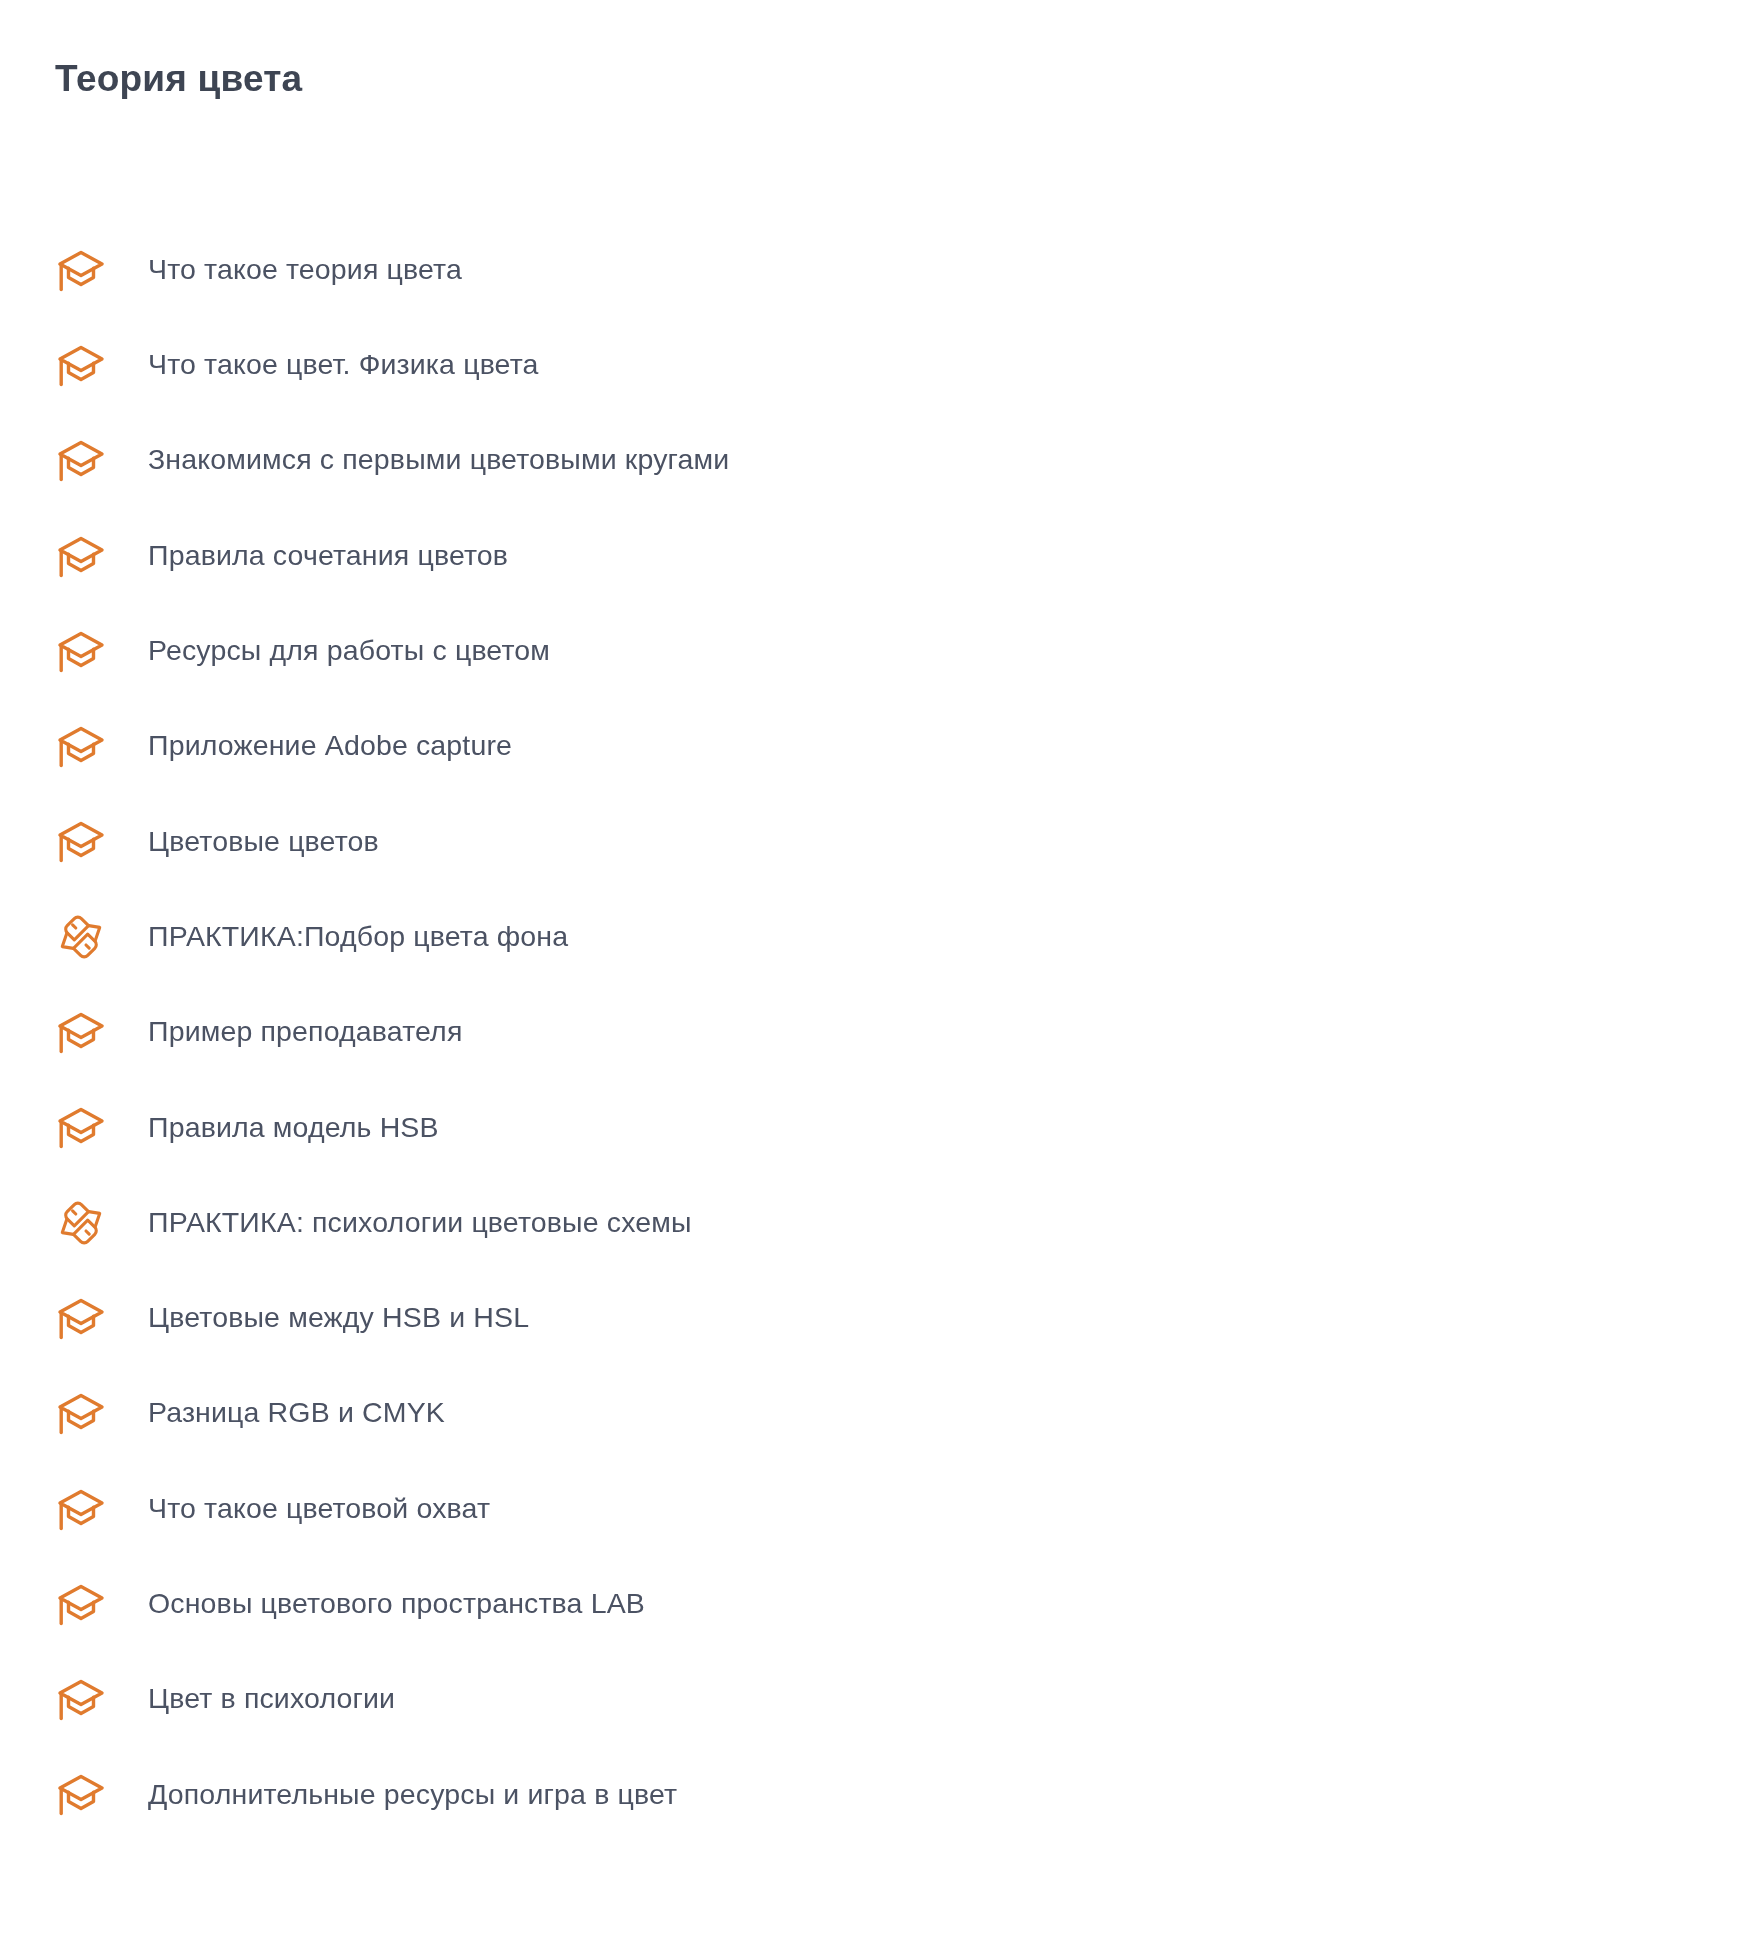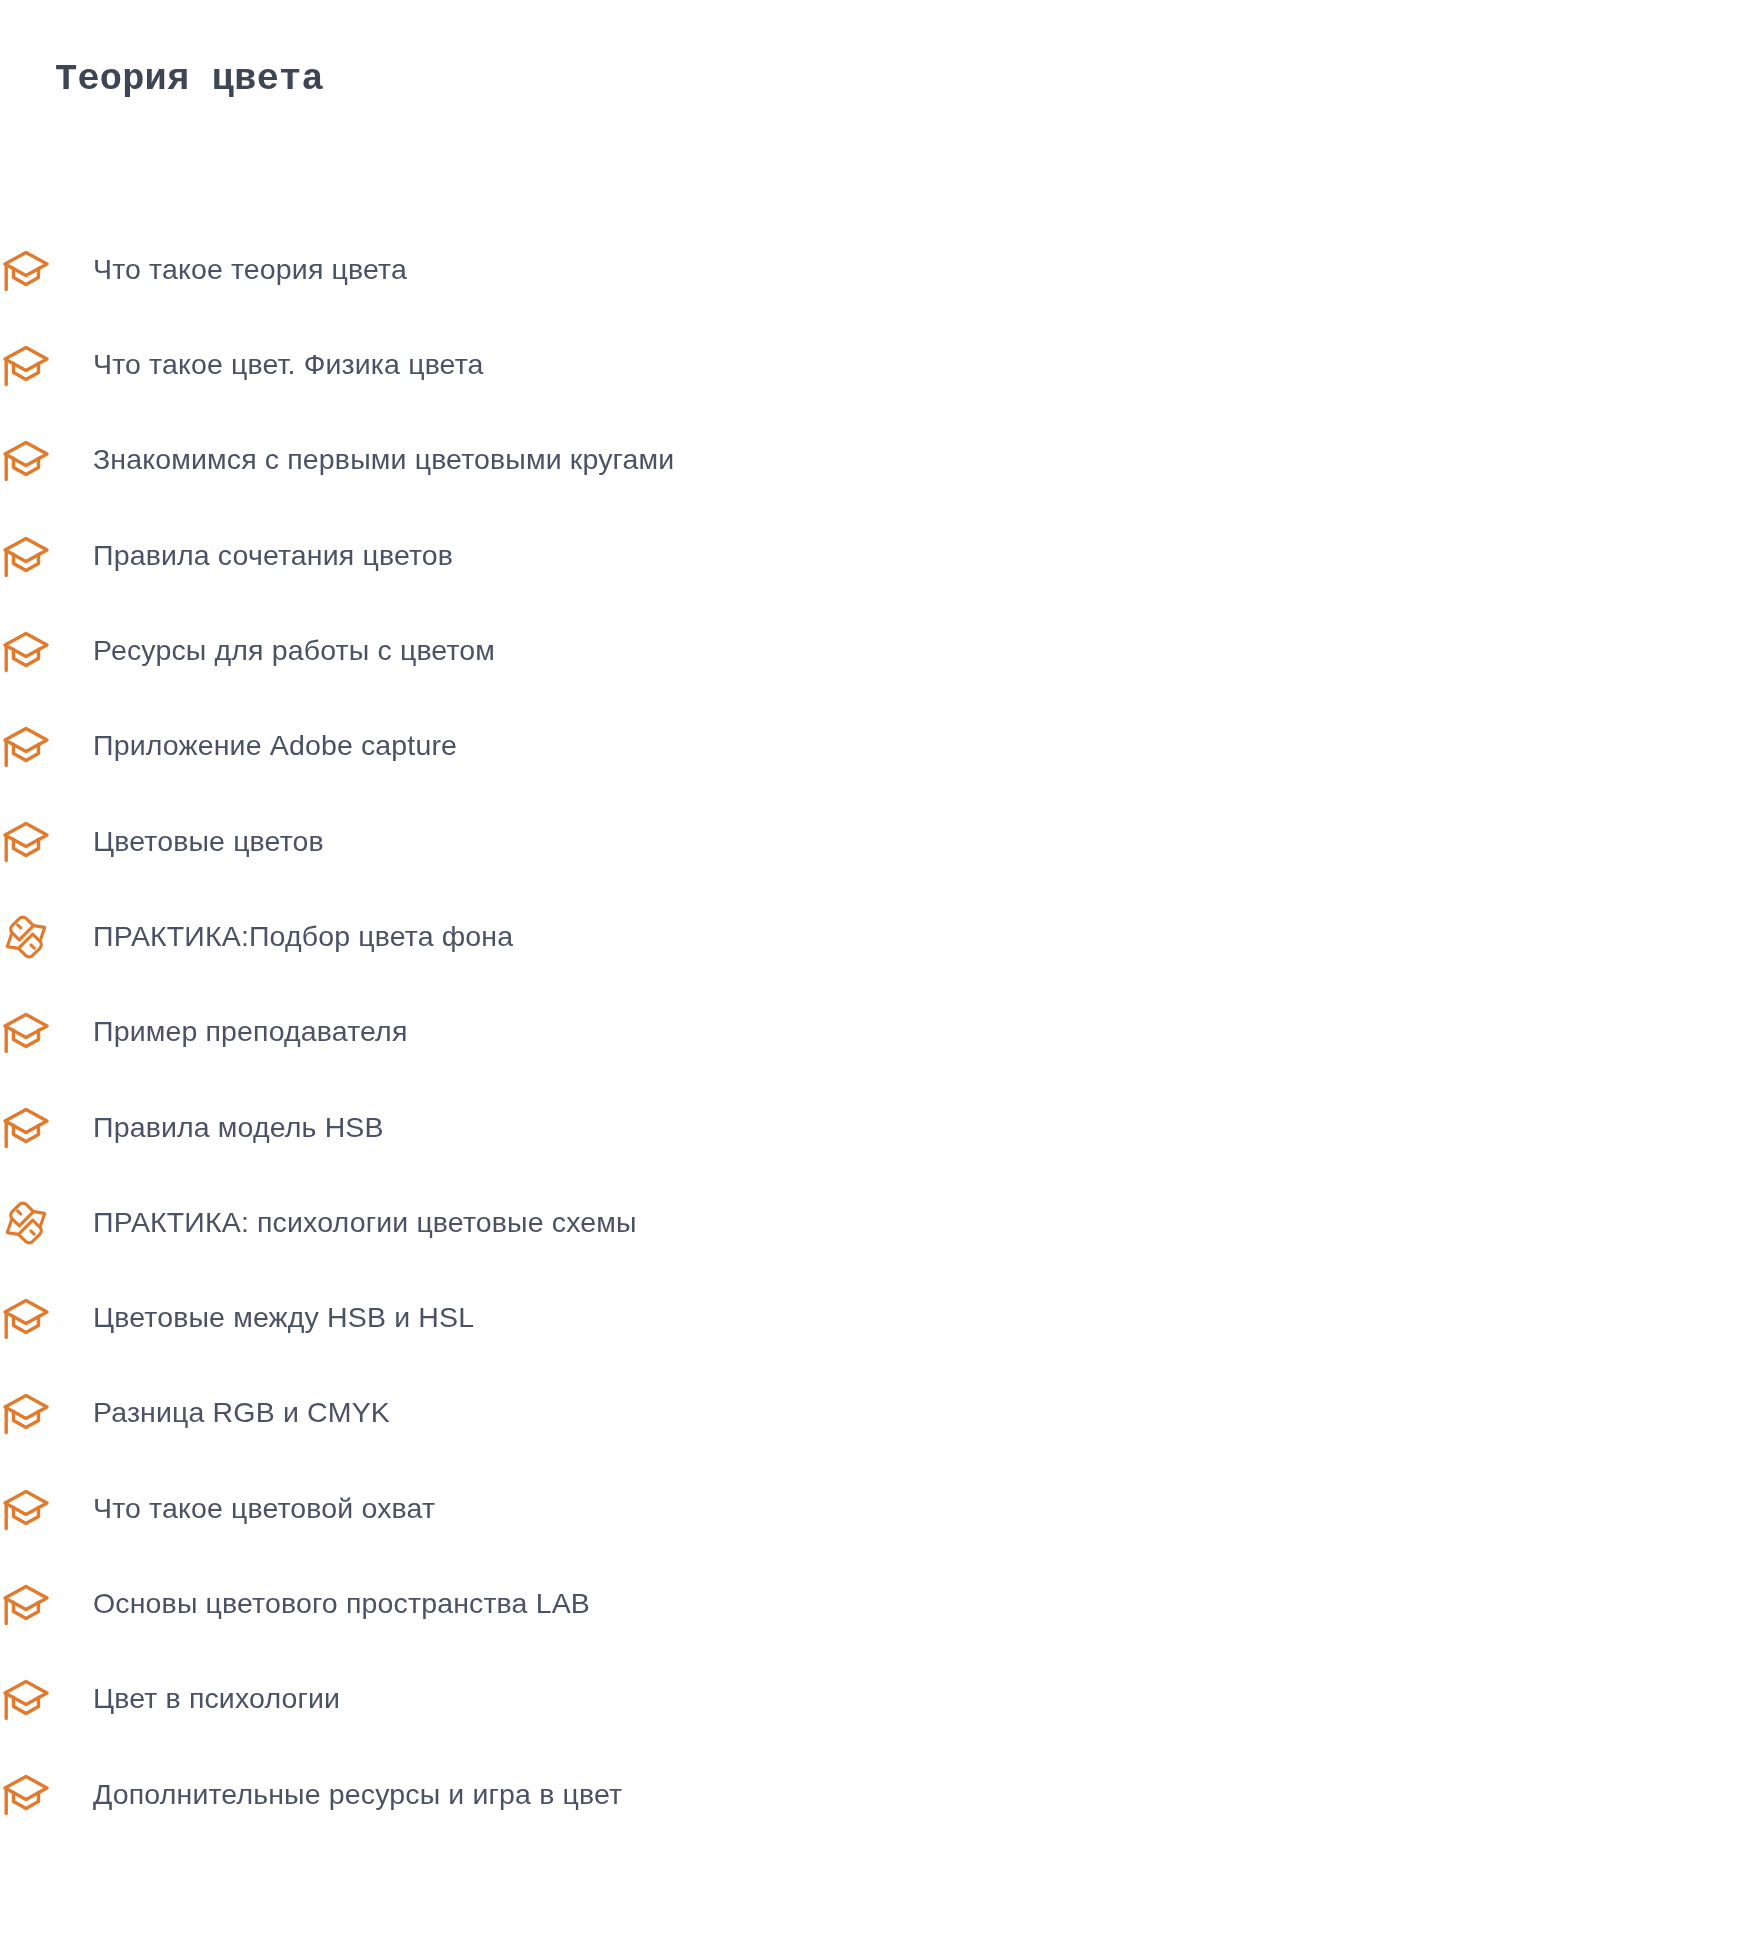--- a/index.html
+++ b/index.html
@@ -24,36 +24,36 @@
     position: absolute;
     left: 55px;
     top: 57px;
     font-size: 37px;
     font-weight: bold;
     letter-spacing: 0.2px;
     color: #3e4553;
     line-height: 1.2;
     margin: 0;
     white-space: nowrap;
-    font-family: Liberation Mono, monospace;
   }
   .lesson-list {
     position: absolute;
     left: 0;
     top: 222px;
     width: 1760px;
     list-style: none;
     margin: 0;
     padding: 0;
   }
   .lesson-item {
     position: relative;
     height: 95.3px;
     display: flex;
     align-items: center;
+    padding-left: 55px;
     box-sizing: border-box;
   }
   .lesson-icon {
     width: 52px;
     height: 52px;
     flex: 0 0 52px;
     display: block;
     margin-right: 41px;
   }
   .lesson-icon svg {

